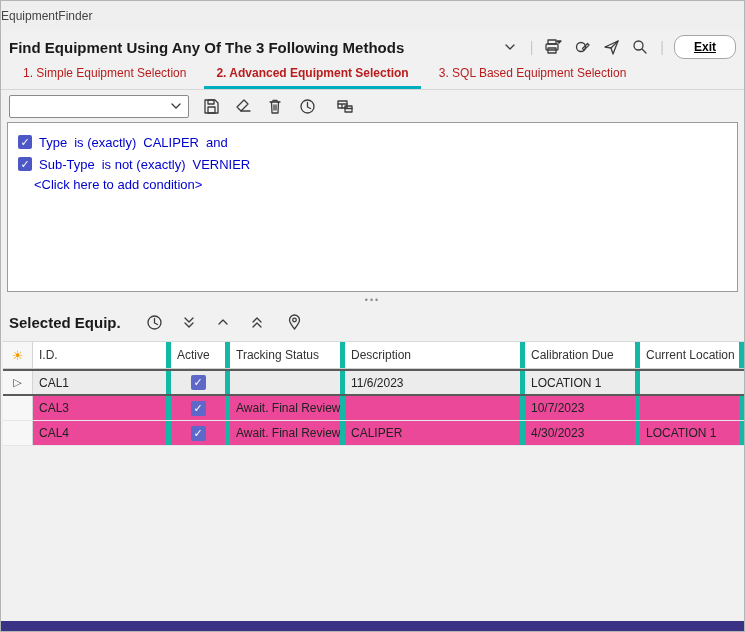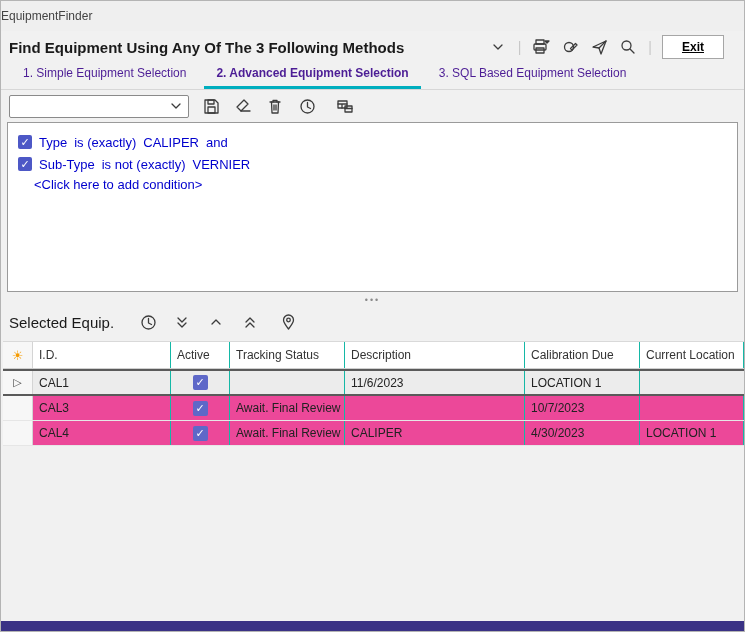--- a/index.html
+++ b/index.html
@@ -10,33 +10,33 @@
     color: #222;
     background: #f0f0f0;
     position: relative;
   }
   .window { width:745px; height:632px; border:1px solid #b4b4b4; position:relative; background:#f1f1f1; }
 
   
   .titlebar { height:30px; line-height:30px; padding-left:0; color:#444; font-size:12px; background:#efefef; }
 
   
-  .header-row { display:flex; align-items:center; justify-content:space-between; height:32px; padding:0 20px 0 8px; }
+  .header-row { display:flex; align-items:center; justify-content:space-between; height:32px; padding:0 8px 0 8px; }
   .page-title { font-size:15px; font-weight:bold; color:#1a1a1a; }
   .header-actions { display:flex; align-items:center; gap:9px; }
   .sep { color:#c8c8c8; font-size:14px; padding:0 1px; }
   .iconbtn { width:20px; height:20px; display:flex; align-items:center; justify-content:center; cursor:pointer; }
   .iconbtn svg { display:block; }
-  .exit-btn { min-width:62px; height:24px; background:#fff; border:1px solid #a6a6a6; border-radius:0;
+  .exit-btn { min-width:62px; height:24px; background:#fff; border:1px solid #a6a6a6; border-radius:10px;
               font-weight:600; font-size:12px; display:flex; align-items:center; justify-content:center; cursor:pointer; }
   .exit-btn span { text-decoration: underline; }
 
   
   .tabs { display:flex; gap:6px; padding:0 10px; border-bottom:1px solid #d7d7d7; height:27px; align-items:flex-end; }
-  .tab { padding:5px 12px 6px 12px; cursor:pointer; color:#4c1d95; border-bottom:3px solid transparent; white-space:nowrap; }
+  .tab { padding:5px 12px 6px 12px; cursor:pointer; color:#b91c1c; border-bottom:3px solid transparent; white-space:nowrap; }
   .tab.active { font-weight:bold; border-bottom:3px solid #00aebe; }
 
   
   .toolbar { display:flex; align-items:center; gap:12px; height:32px; padding:0 8px; }
   .combobox { width:180px; height:23px; background:#fff; border:1px solid #8a8a8a; border-radius:2px;
               display:flex; align-items:center; justify-content:flex-end; padding-right:6px; cursor:pointer; }
 
   
   .condition-panel { margin:0 6px; height:170px; background:#fff; border:1px solid #9a9a9a; padding:8px 10px; }
   .cond-row { display:flex; align-items:center; gap:7px; height:22px; }
@@ -44,27 +44,27 @@
               line-height:14px; text-align:center; cursor:pointer; flex:0 0 auto; }
   .cond-link { color:#0000cd; font-size:13px; cursor:pointer; }
   .add-cond { color:#0000cd; font-size:13px; margin-top:2px; cursor:pointer; display:inline-block;margin-left:16px; }
 
   
   .splitter { height:15px; display:flex; align-items:center; justify-content:center; cursor:row-resize; }
   .grip { color:#8a8a8a; font-size:9px; letter-spacing:2px; line-height:6px; }
 
   
   .selected-header { display:flex; align-items:center; height:30px; padding:0 8px; gap:14px; }
-  .selected-title { font-size:15px; font-weight:normal; color:#1a1a1a; margin-right:10px; }
+  .selected-title { font-size:15px; font-weight:bold; color:#1a1a1a; margin-right:10px; }
 
   
   .grid { margin:4px 0 0 2px; width:741px; background:#fff; border-top:1px solid #d9d9d9; }
   .grid-row { display:grid; grid-template-columns:30px 138px 59px 115px 180px 115px 1fr; align-items:stretch; }
   .grid-head { height:27px; background:#fff; border-bottom:1px solid #cfcfcf; }
-  .cell { padding:4px 6px; display:flex; align-items:center; border-right:1px solid #14b8a6; overflow:hidden;
+  .cell { padding:4px 6px; display:flex; align-items:center; border-right:5px solid #14b8a6; overflow:hidden;
           white-space:nowrap; height:100%; }
   .head-cell { color:#333; }
   .selector { background:#f7f7f7; justify-content:center; padding:0; border-right:1px solid #d4d4d4; }
   .data-row { height:25px; background:#ec4899; border-bottom:1px solid #e6e6e6; cursor:default; }
   .data-row.selected { background:#ececec; border-top:2px solid #5a5a5a; border-bottom:2px solid #5a5a5a; height:27px; }
   .row-arrow { color:#444; font-size:11px; }
   .sun-icon { color:#f59b00; font-size:13px; }
   .grid-check { width:15px; height:15px; background:#5e68c8; border-radius:2px; color:#fff; font-size:11px;
                 line-height:15px; text-align:center; margin:0 auto; cursor:pointer; }
 

